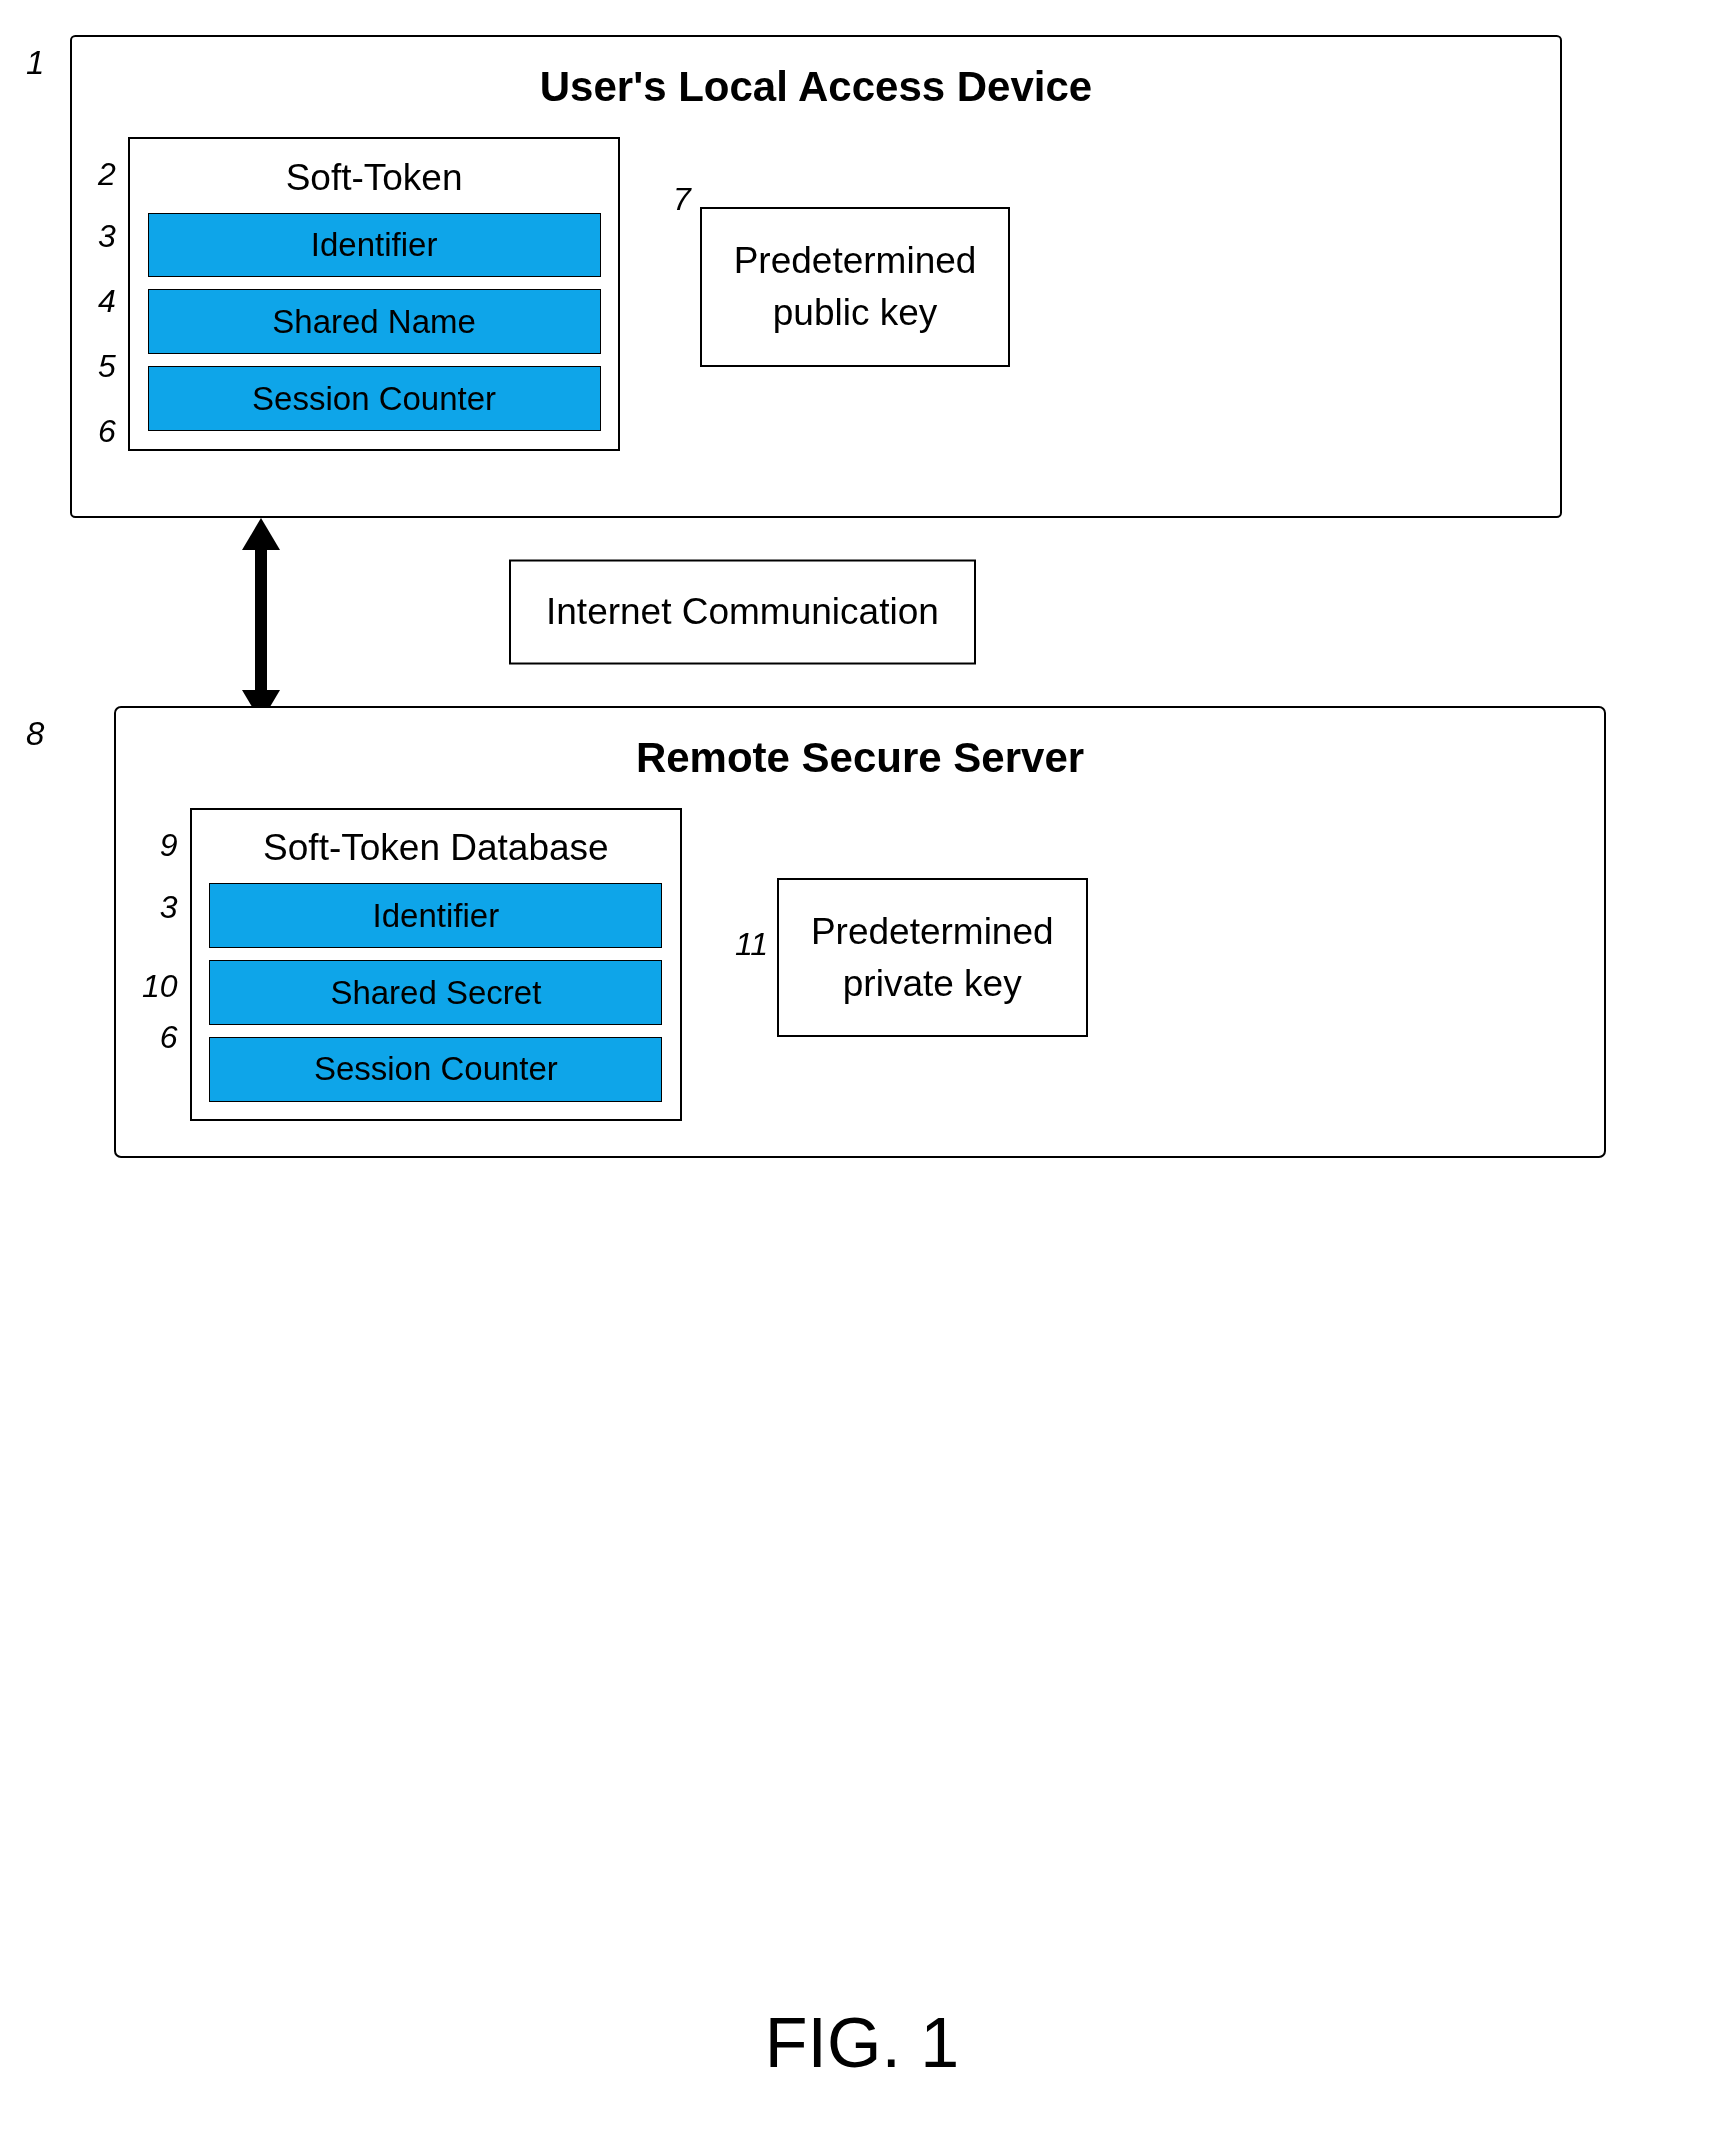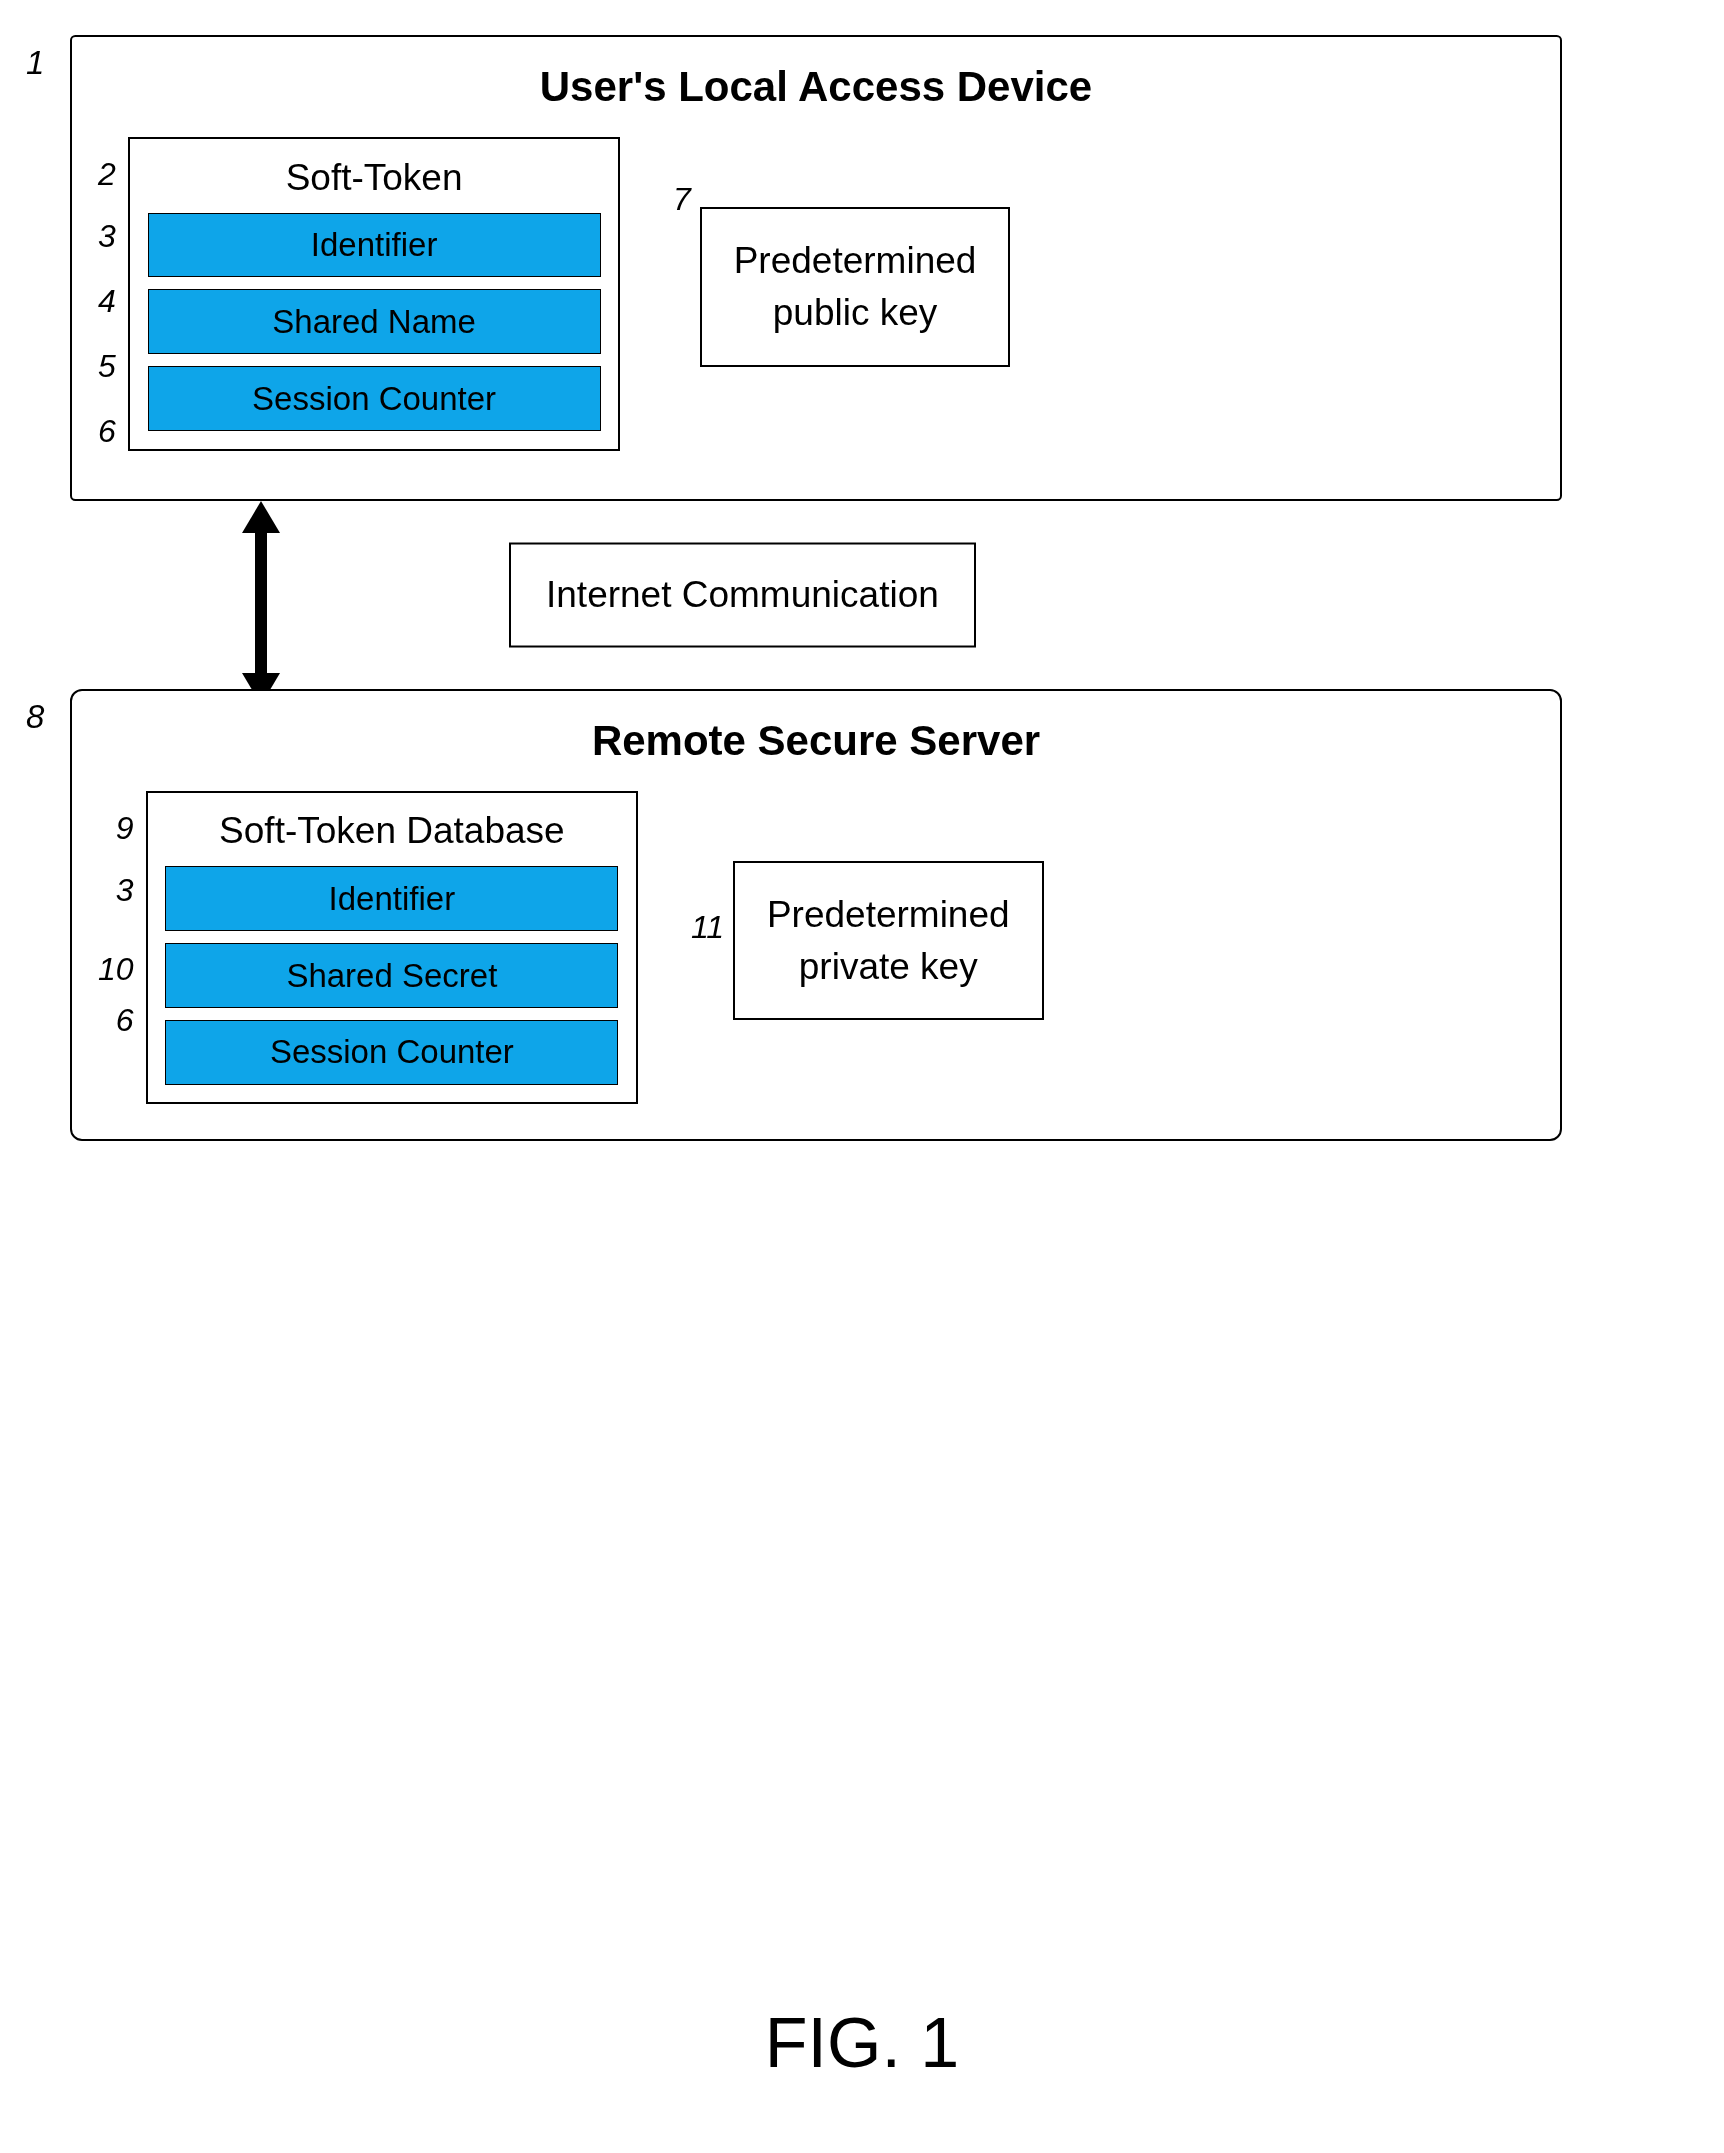--- a/index.html
+++ b/index.html
@@ -16,21 +16,21 @@
       position: absolute;
       top: 35px;
       left: 70px;
       width: 1580px;
     }
 
     
     .top-device-box {
       border: 2.6px solid #000;
       border-radius: 5.3px;
-      padding: 26px 26px 35px 26px;
+      padding: 26px 26px 52px 26px;
       position: relative;
       width: 1492px;
       background: #fff;
     }
 
     .top-device-box .box-title {
       text-align: center;
       font-size: 42px;
       font-weight: bold;
       margin-bottom: 26px;
@@ -110,25 +110,26 @@
       position: absolute;
       left: 439px;
       top: 50%;
       transform: translateY(-50%);
       background: #fff;
     }
 
     
     .bottom-device-box {
       border: 2.6px solid #000;
-      border-radius: 12px;
+      border-radius: 7px;
       padding: 26px 26px 35px 26px;
       position: relative;
       width: 1492px;
       background: #fff;
+      margin-left: 44px;
     }
 
     .bottom-device-box .box-title {
       text-align: center;
       font-size: 42px;
       font-weight: bold;
       margin-bottom: 26px;
     }
 
     .bottom-device-content {

